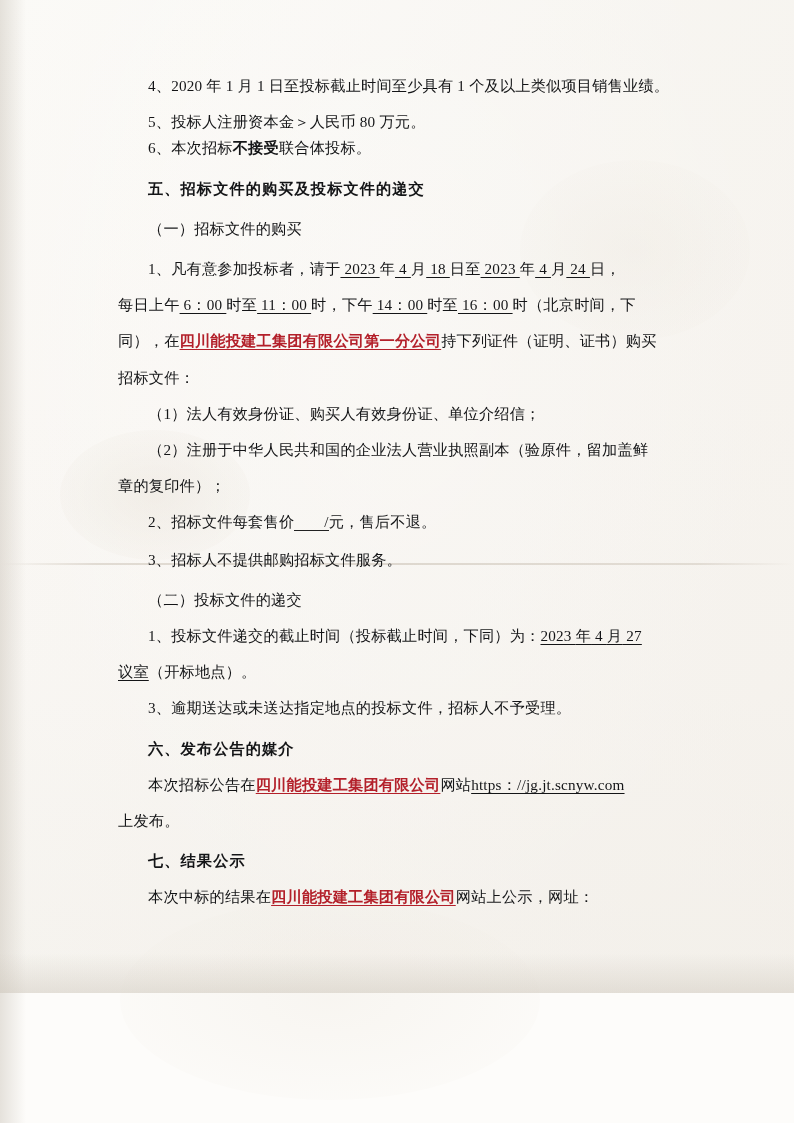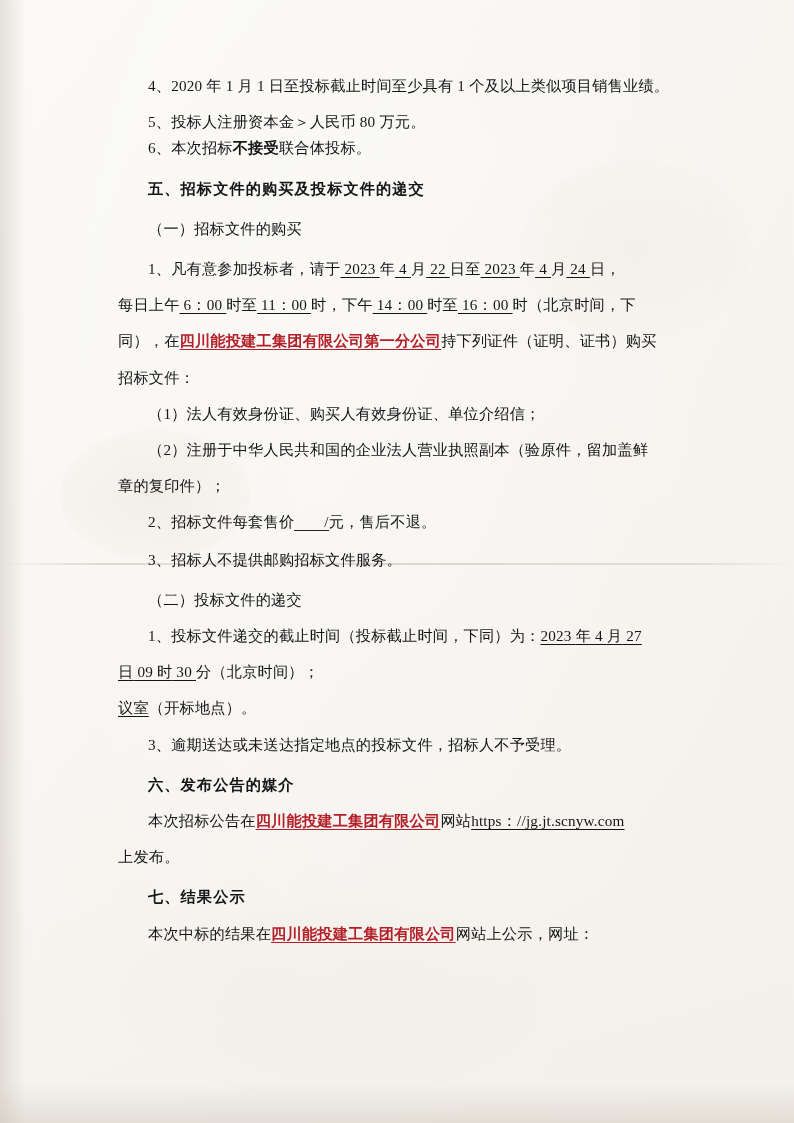--- a/index.html
+++ b/index.html
@@ -12,21 +12,21 @@
     background: #fdfcfa;
     font-family: "Liberation Serif", "DejaVu Serif", serif;
     color: #17181a;
     position: relative;
     overflow: hidden;
   }
   .page {
     position: absolute;
     left: 0; top: 0;
     width: 794px;
-    height: 1123px;
+    height: 993px;
     background:
       radial-gradient(ellipse at 50% 35%, rgba(255,255,255,0.55), rgba(255,255,255,0) 70%),
       linear-gradient(180deg, #fbfaf7 0%, #fbf9f6 40%, #faf8f5 70%, #f7f5f1 100%);
   }
   .paper-tint {
     position: absolute;
     inset: 0;
     background: linear-gradient(115deg, rgba(246,243,238,0.0) 0%, rgba(240,236,229,0.35) 55%, rgba(238,233,225,0.45) 100%);
     pointer-events: none;
   }
@@ -132,21 +132,21 @@
 
     <p class="line indent1 gap-xl">
       <span>6、本次招标</span><span class="b">不接受</span><span>联合体投标。</span>
     </p>
 
     <p class="line heading gap-xl">五、招标文件的购买及投标文件的递交</p>
 
     <p class="line indent1 gap-xl">（一）招标文件的购买</p>
 
     <p class="line indent1 gap-lg">
-      <span>1、凡有意参加投标者，请于</span><span class="u"> 2023 </span><span>年</span><span class="u"> 4 </span><span>月</span><span class="u"> 22 </span><span>日至</span><span class="u"> 2023 </span><span>年</span><span class="u"> 4 </span><span>月</span><span class="u"> 24 </span><span>日，</span>
+      <span>1、凡有意参加投标者，请于</span><span class="u"> 2023 </span><span>年</span><span class="u"> 4 </span><span>月</span><span class="u"> 18 </span><span>日至</span><span class="u"> 2023 </span><span>年</span><span class="u"> 4 </span><span>月</span><span class="u"> 24 </span><span>日，</span>
     </p>
 
     <p class="line gap-lg">
       <span>每日上午</span><span class="u"> 6：00 </span><span>时至</span><span class="u"> 11：00 </span><span>时，下午</span><span class="u"> 14：00 </span><span>时至</span><span class="u"> 16：00 </span><span>时（北京时间，下</span>
     </p>
 
     <p class="line gap-lg">
       <span>同），在</span><span class="red">四川能投建工集团有限公司第一分公司</span><span>持下列证件（证明、证书）购买</span>
     </p>
 
@@ -163,23 +163,20 @@
     </p>
 
     <p class="line indent1 gap-xl">3、招标人不提供邮购招标文件服务。</p>
 
     <p class="line indent1 gap-lg">（二）投标文件的递交</p>
 
     <p class="line indent1 gap-lg">
       <span>1、投标文件递交的截止时间（投标截止时间，下同）为：</span><span class="u">2023 </span><span class="u">年</span><span class="u"> 4 </span><span class="u">月</span><span class="u"> 27 </span>
     </p>
 
-    <p class="line gap-lg">
-      <span class="u">日</span><span class="u"> 09 </span><span class="u">时</span><span class="u"> 30 </span><span>分（北京时间）；</span>
-    </p>
 
 
     <p class="line gap-lg">
       <span class="u">议室</span><span>（开标地点）。</span>
     </p>
 
     <p class="line indent1 gap-xl">3、逾期送达或未送达指定地点的投标文件，招标人不予受理。</p>
 
     <p class="line heading gap-lg">六、发布公告的媒介</p>
 

